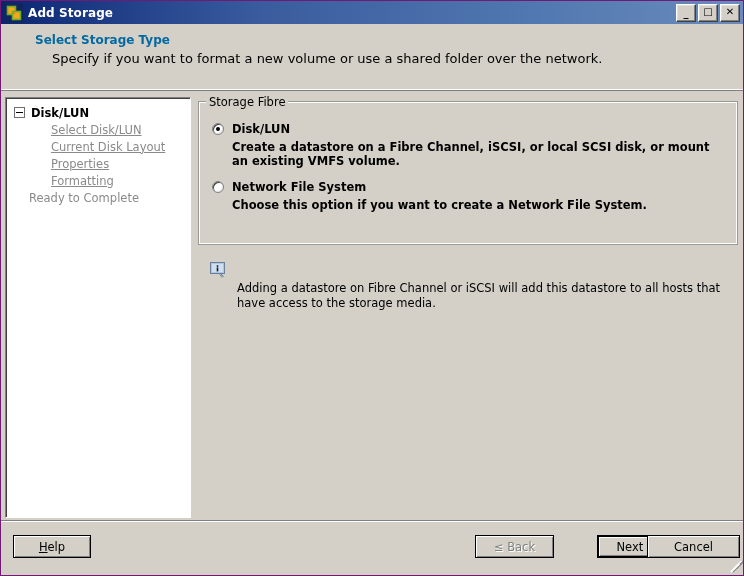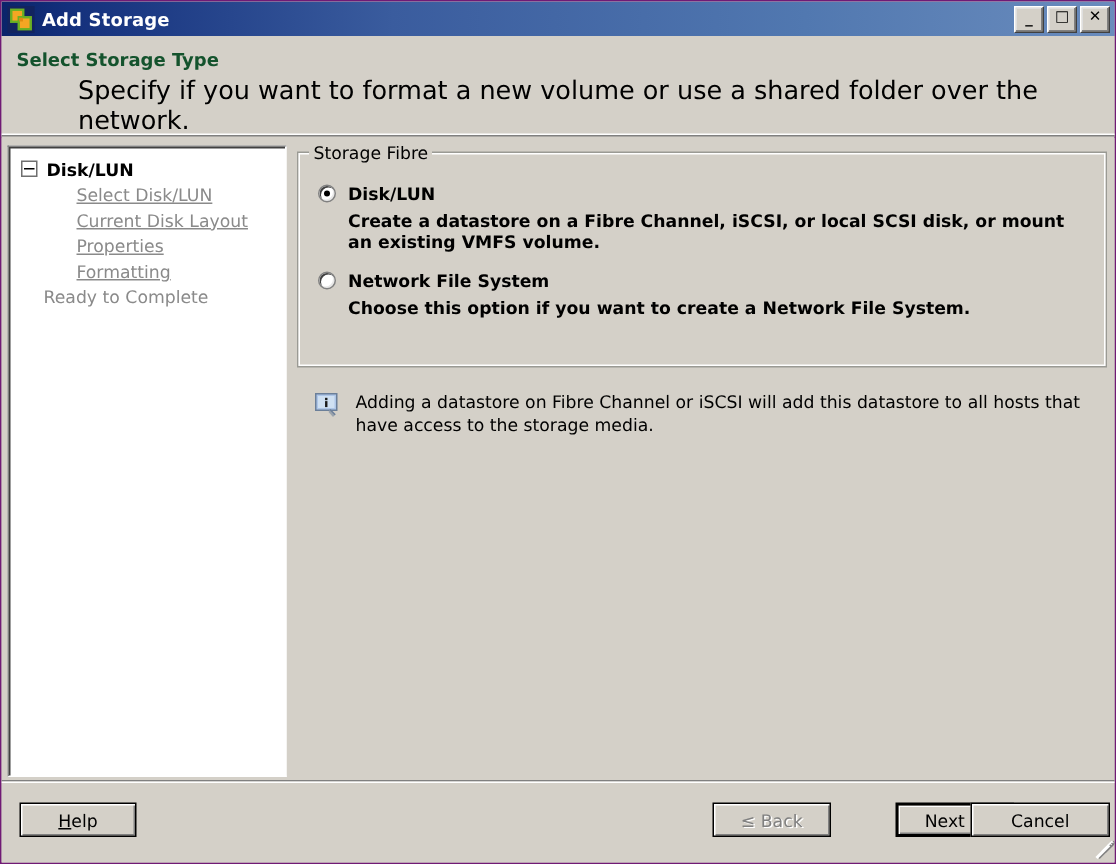--- a/index.html
+++ b/index.html
@@ -88,29 +88,29 @@
     border-bottom: 1px solid #808080;
   }
   .header-inner {
     border-bottom: 1px solid #ffffff;
     height: 100%;
     box-sizing: border-box;
     position: relative;
   }
   .header-title {
     position: absolute;
-    left: 10px; top: 9px;
+    left: 34px; top: 9px;
     font-size: 12px;
     font-weight: bold;
-    color: #14532d;
+    color: #0369a1;
   }
   .header-sub {
     position: absolute;
     left: 51px; top: 27px;
-    font-size: 17px;
+    font-size: 13px;
     color: #000;
   }
 
   
   .body-area {
     position: absolute;
     left: 0; top: 91px;
     width: 744px;
     height: 428px;
     background: #d4d0c8;
@@ -248,20 +248,21 @@
   .note-icon {
     width: 18px; height: 18px;
     flex: 0 0 auto;
     margin-right: 9px;
     margin-top: 1px;
   }
   .note-text {
     font-size: 11.5px;
     line-height: 15px;
     color: #000;
+    margin-top: 20px;
   }
 
   
   .footer {
     position: absolute;
     left: 0; top: 519px;
     width: 744px;
     height: 57px;
     background: #d4d0c8;
     border-top: 1px solid #808080;

